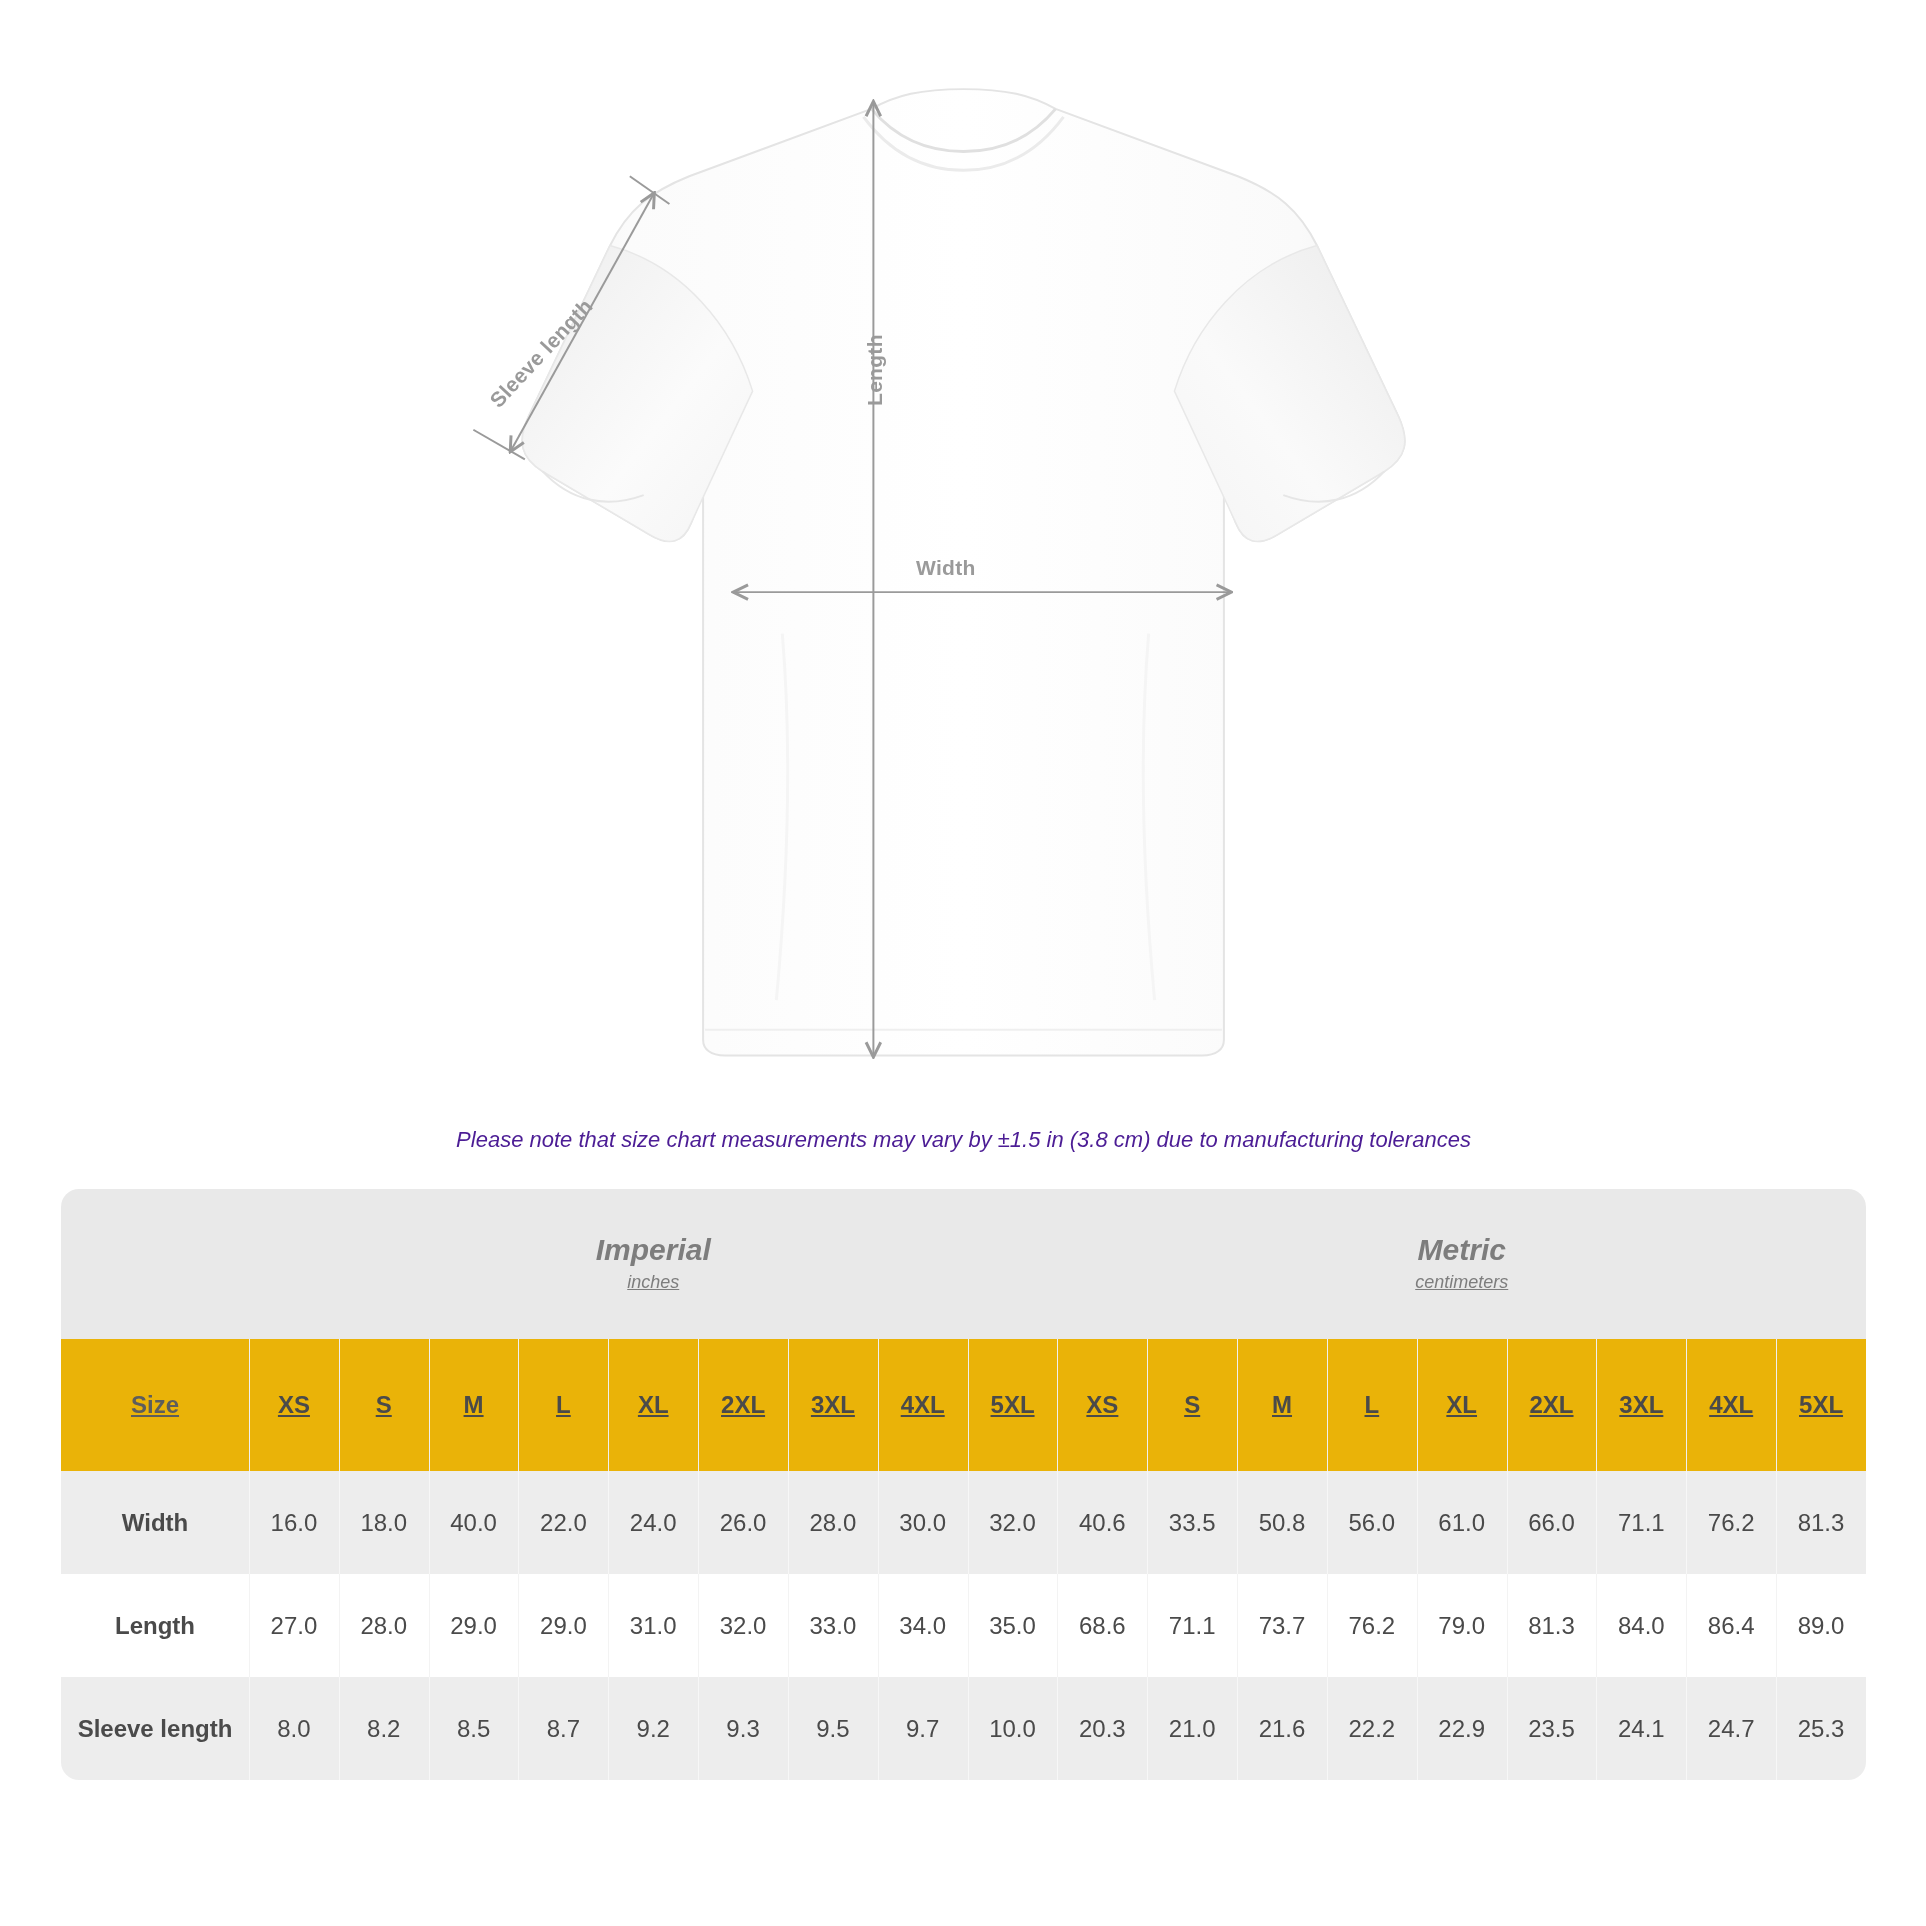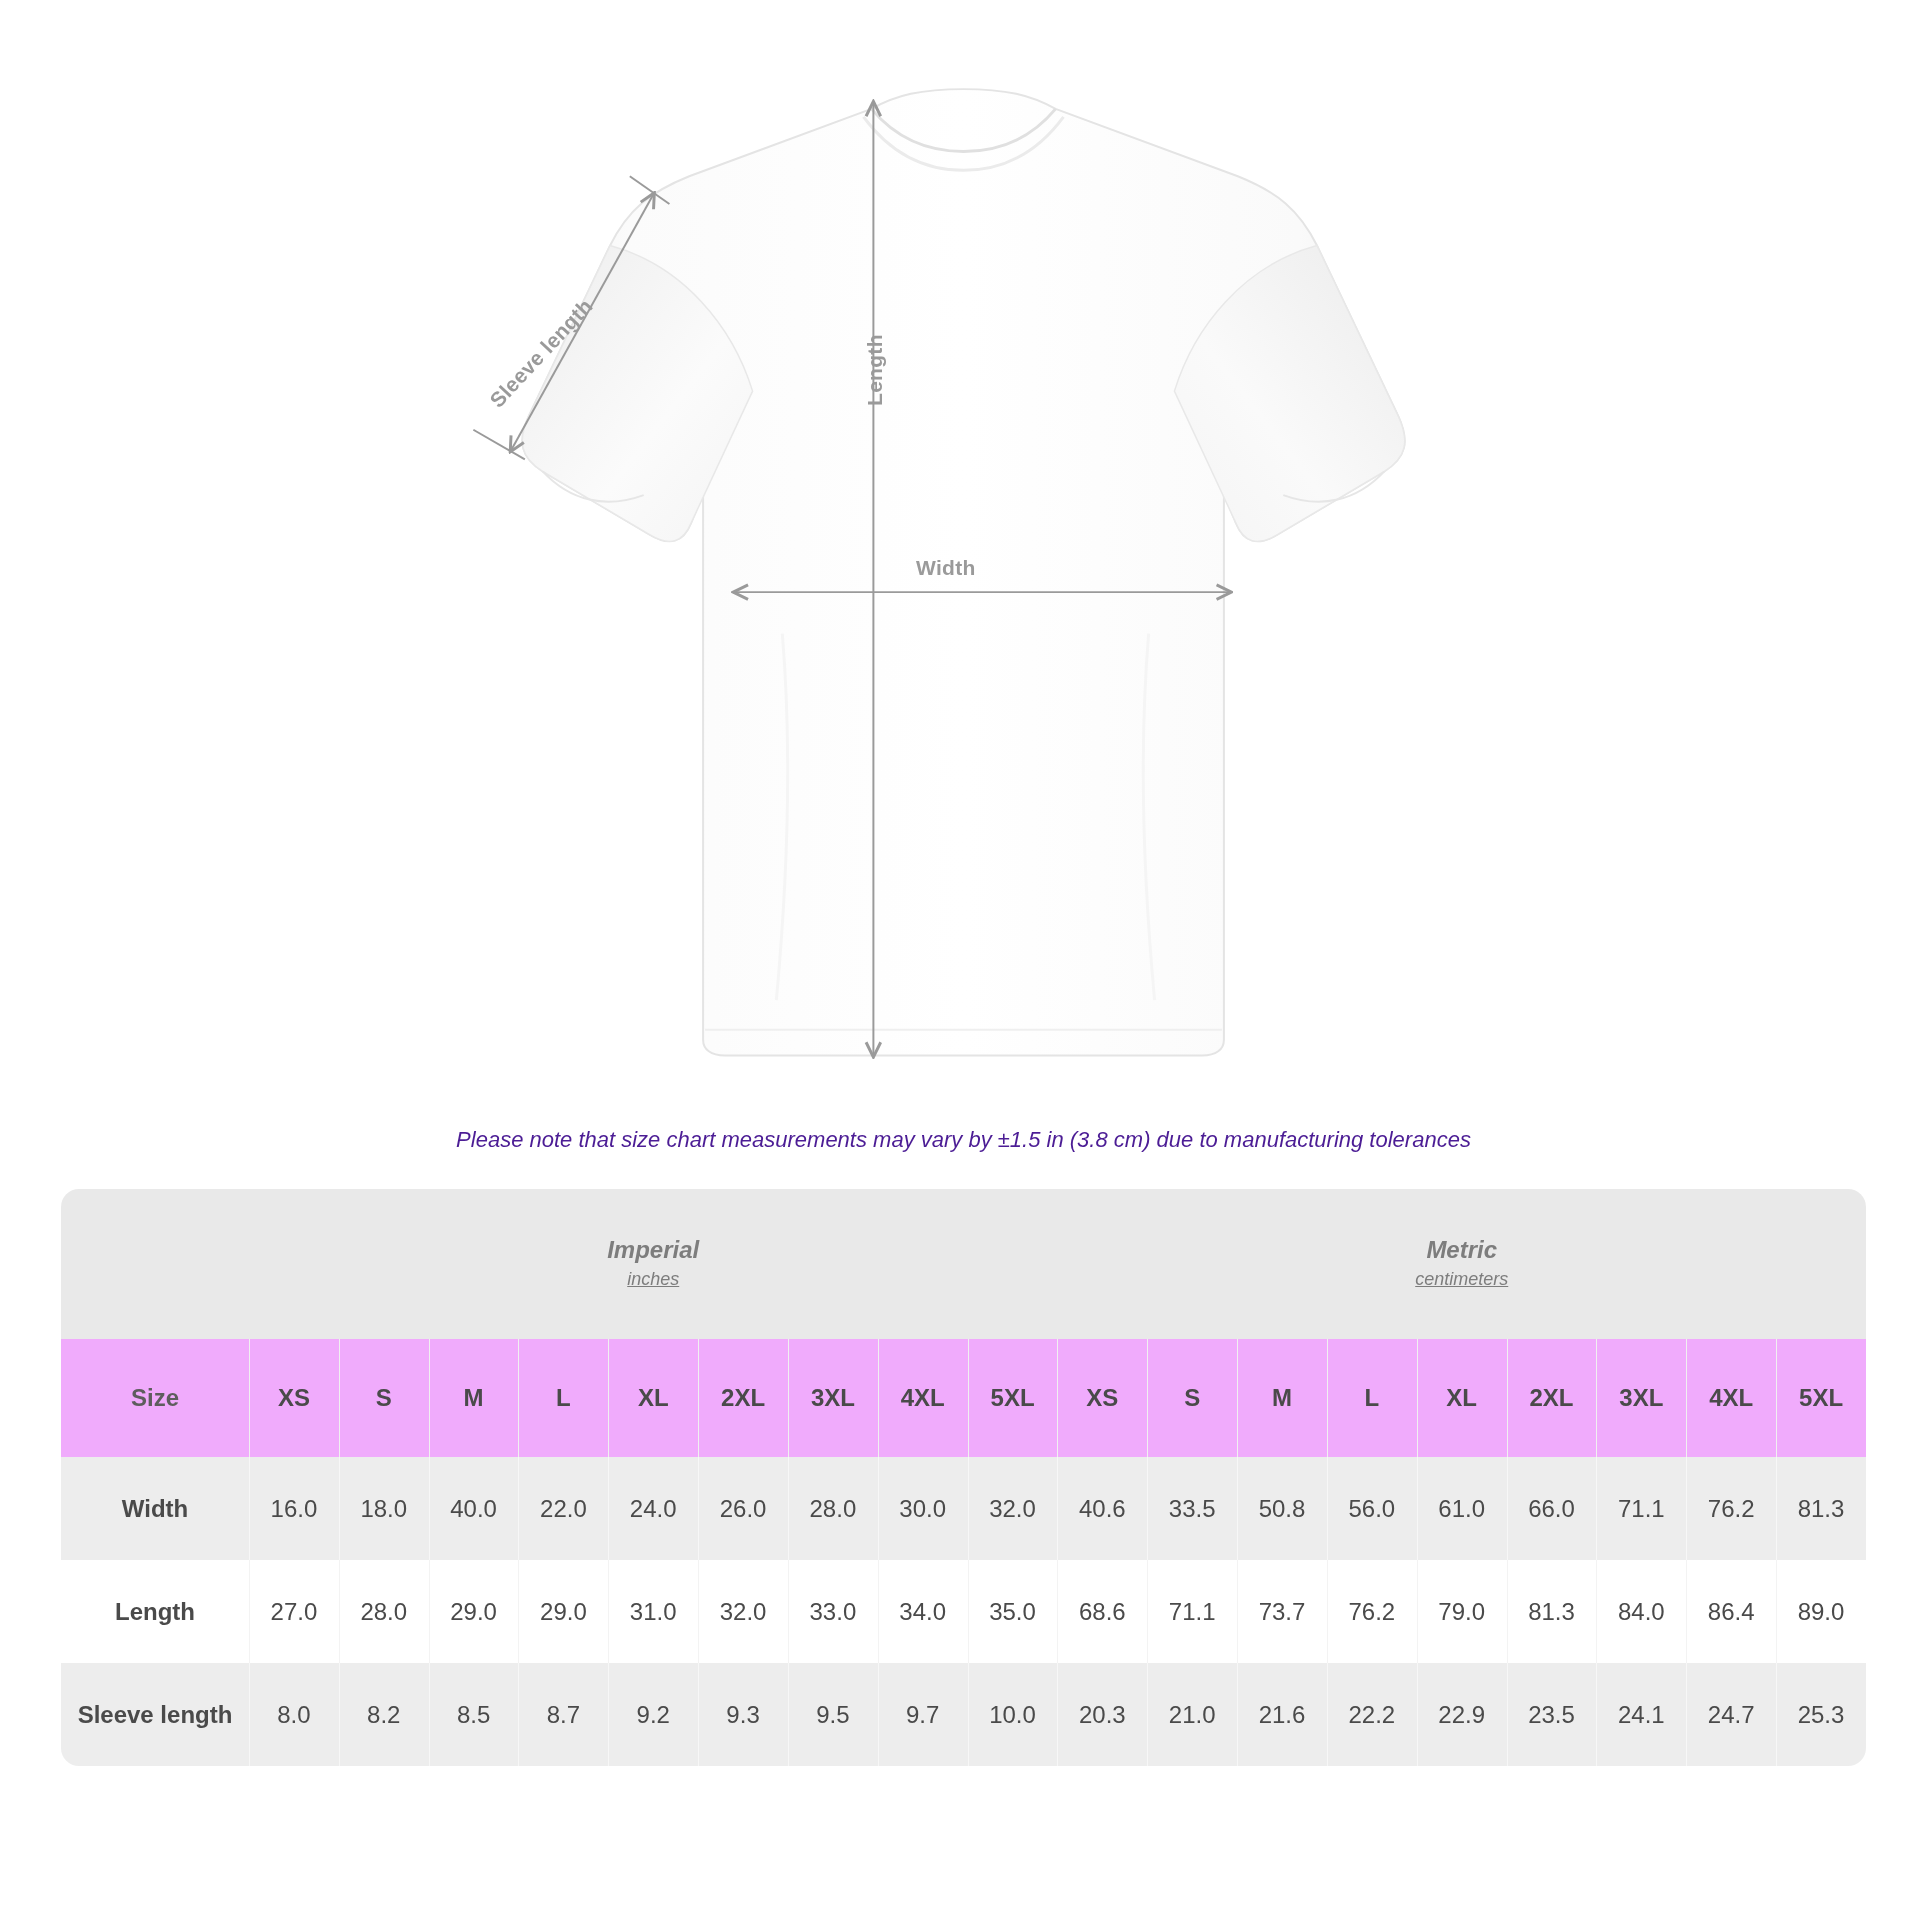--- a/index.html
+++ b/index.html
@@ -100,37 +100,38 @@
     padding: 0;
     border: none;
   }
   .unit-header td {
     height: 150px;
     background: #e9e9e9;
   }
   .unit-title {
     font-weight: bold;
     font-style: italic;
-    font-size: 24px;
+    font-size: 30px;
     color: #7d7d7d;
     line-height: 1.25;
   }
   .unit-sub {
     font-style: italic;
     font-size: 18px;
     color: #7d7d7d;
     line-height: 1.6;
     text-decoration: underline;
   }
   .row-size td {
-    height: 118px;
-    background: #f0abfc;
+    height: 132px;
+    background: #eab308;
     font-weight: bold;
     color: #5d5d5d;
     font-size: 25px;
+    text-decoration: underline;
   }
   .row-size td.rowhead {
     color: #5d5d5d;
   }
   .row-body td {
     height: 103px;
     font-size: 25px;
     color: #4a4a4a;
   }
   .row-shaded td {

